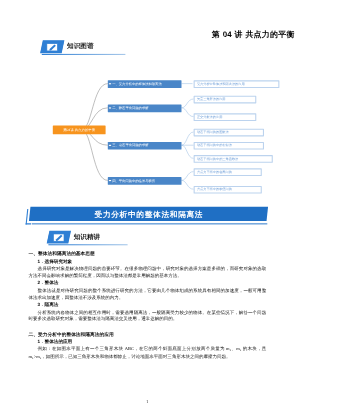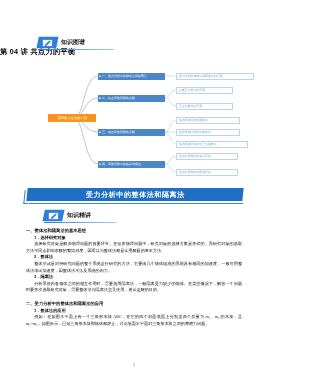--- a/index.html
+++ b/index.html
@@ -22,27 +22,26 @@
     height: 380px;
     background: #fff;
   }
 
   
   .doc-title {
     position: absolute;
     left: 0;
     top: 27px;
     width: 268px;
-    text-align: left;
+    text-align: right;
     font-family: "Liberation Sans", sans-serif;
     font-weight: bold;
     font-size: 7.2px;
     letter-spacing: 0.3px;
     color: #000;
-    margin-top: 20px;
   }
 
   
   .badge {
     position: absolute;
     display: flex;
     align-items: center;
     height: 11px;
   }
   .badge-shape {

